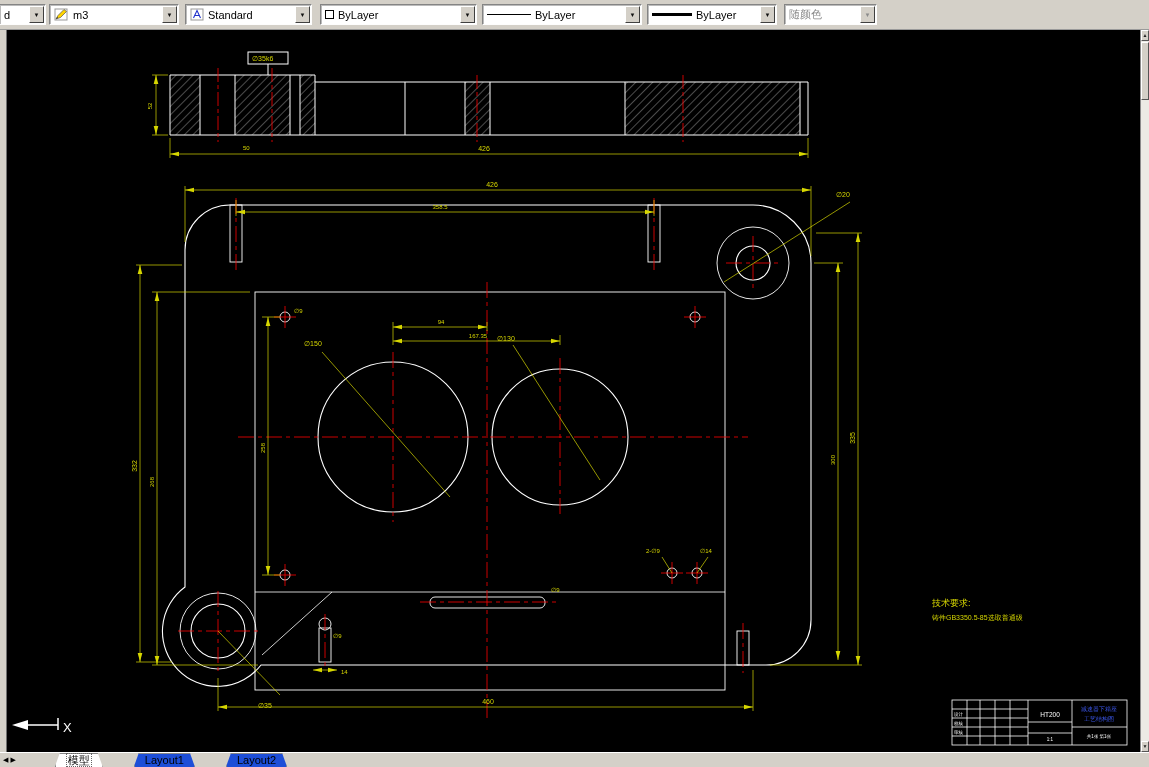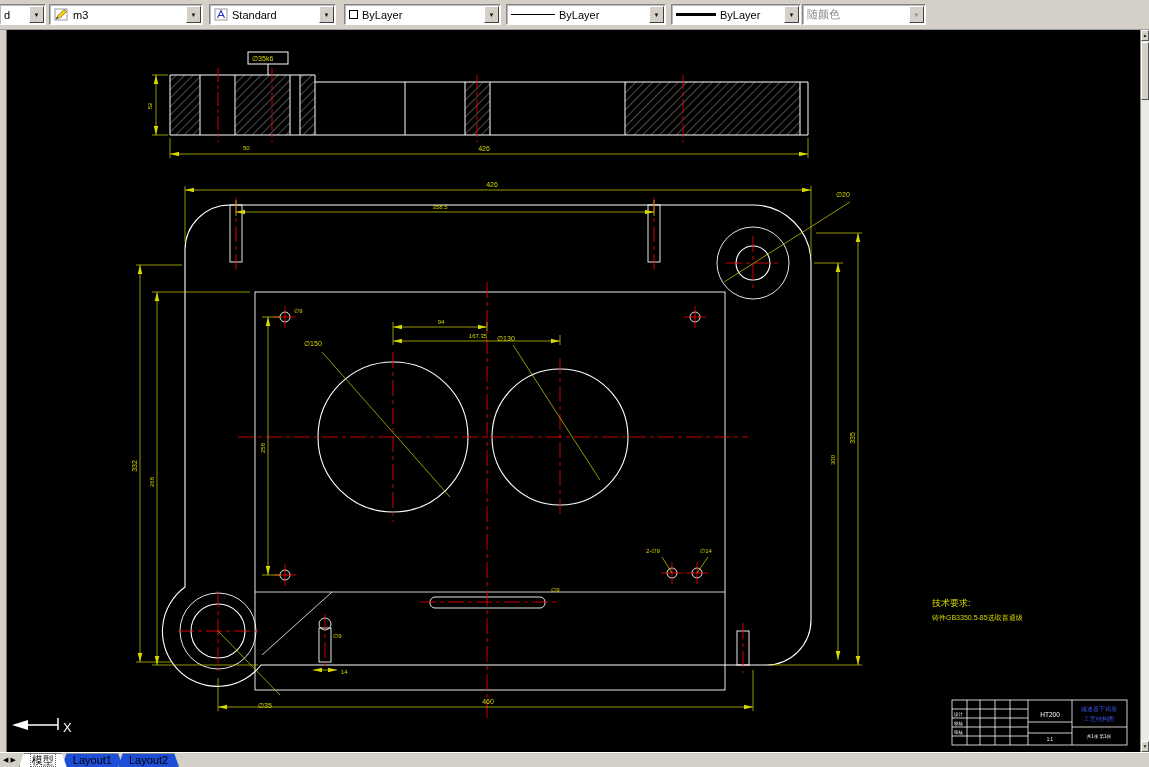--- a/index.html
+++ b/index.html
@@ -11,26 +11,26 @@
            border-bottom:1px solid #9a9a9a;display:flex;align-items:center;}
   .combo{display:flex;align-items:stretch;height:21px;background:#fff;
          border:1px solid #848484;border-right-color:#fdfdfd;border-bottom-color:#fdfdfd;
          box-shadow:inset 1px 1px 0 rgba(60,60,60,.35);flex:none;}
   .combo-text{font-size:11px;padding:0 4px;display:flex;align-items:center;gap:4px;flex:1;
               overflow:hidden;white-space:nowrap;color:#000;}
   .combo-btn{width:15px;margin:1px;background:#d4d0c8;border:1px solid #fff;
              border-right-color:#404040;border-bottom-color:#404040;display:flex;
              align-items:center;justify-content:center;font-size:6px;line-height:1;color:#111;flex:none;}
   .c0{width:46px;margin-left:0;border-left:none;}
-  .c1{width:154px;margin-left:3px;}
+  .c1{width:130px;margin-left:3px;}
   .c2{width:127px;margin-left:6px;text-align:right;}
   .c3{width:157px;margin-left:8px;}
   .c4{width:160px;margin-left:5px;}
   .c5{width:130px;margin-left:5px;}
-  .c6{width:124px;margin-left:1px;}
+  .c6{width:93px;margin-left:7px;}
   .combo.disabled{background:#fff;}
   .combo.disabled .combo-text{color:#8b8b8b;}
   .combo.disabled .combo-btn{color:#8b8b8b;}
   .swatch{width:9px;height:9px;border:1px solid #000;background:#fff;flex:none;}
   .line-thin{width:44px;height:0;border-top:1px solid #000;flex:none;}
   .line-thick{width:40px;height:3px;background:#000;flex:none;}
   .mini-icon{flex:none;}
   
   .canvas{position:absolute;top:30px;left:0;width:1149px;height:518px;background:#000;}
   .drawing{position:absolute;left:0;top:0;}
@@ -41,21 +41,21 @@
            border-left:1px solid #8a8a8a;}
   .vs-btn{position:absolute;left:0;width:8px;height:11px;background:#d4d0c8;border:1px solid #fff;
           border-right-color:#555;border-bottom-color:#555;font-size:5px;line-height:9px;
           text-align:center;color:#222;}
   .vs-btn.up{top:0;}
   .vs-btn.down{bottom:0;}
   .vs-thumb{position:absolute;left:0;top:12px;width:8px;height:58px;background:#d4d0c8;
             border:1px solid #fff;border-right-color:#555;border-bottom-color:#555;}
   
   .tabbar{position:absolute;left:0;bottom:0;width:1149px;height:15px;background:#d4d0c8;
-          border-top:1px solid #fff;display:flex;align-items:flex-end;font-size:11px;z-index:5;}
+          border-top:1px solid #fff;display:flex;align-items:flex-end;font-size:11px;z-index:5;gap:36px;}
   .tabnav{display:flex;align-items:center;height:15px;padding:0 3px;gap:2px;}
   .tabnav .nv{font-size:7px;color:#000;line-height:1;cursor:default;}
   .tab{height:14px;line-height:13px;padding:0 10px;background:#1d4ed8;color:#000;
        border:1px solid #868686;border-bottom:none;margin-right:-5px;
        clip-path:polygon(5px 0,calc(100% - 5px) 0,100% 100%,0 100%);}
   .tab.active{background:#fff;position:relative;z-index:3;}
   .tab.active .tlbl{border:1px dotted #666;padding:0 1px;}
 </style>
 </head>
 <body>

